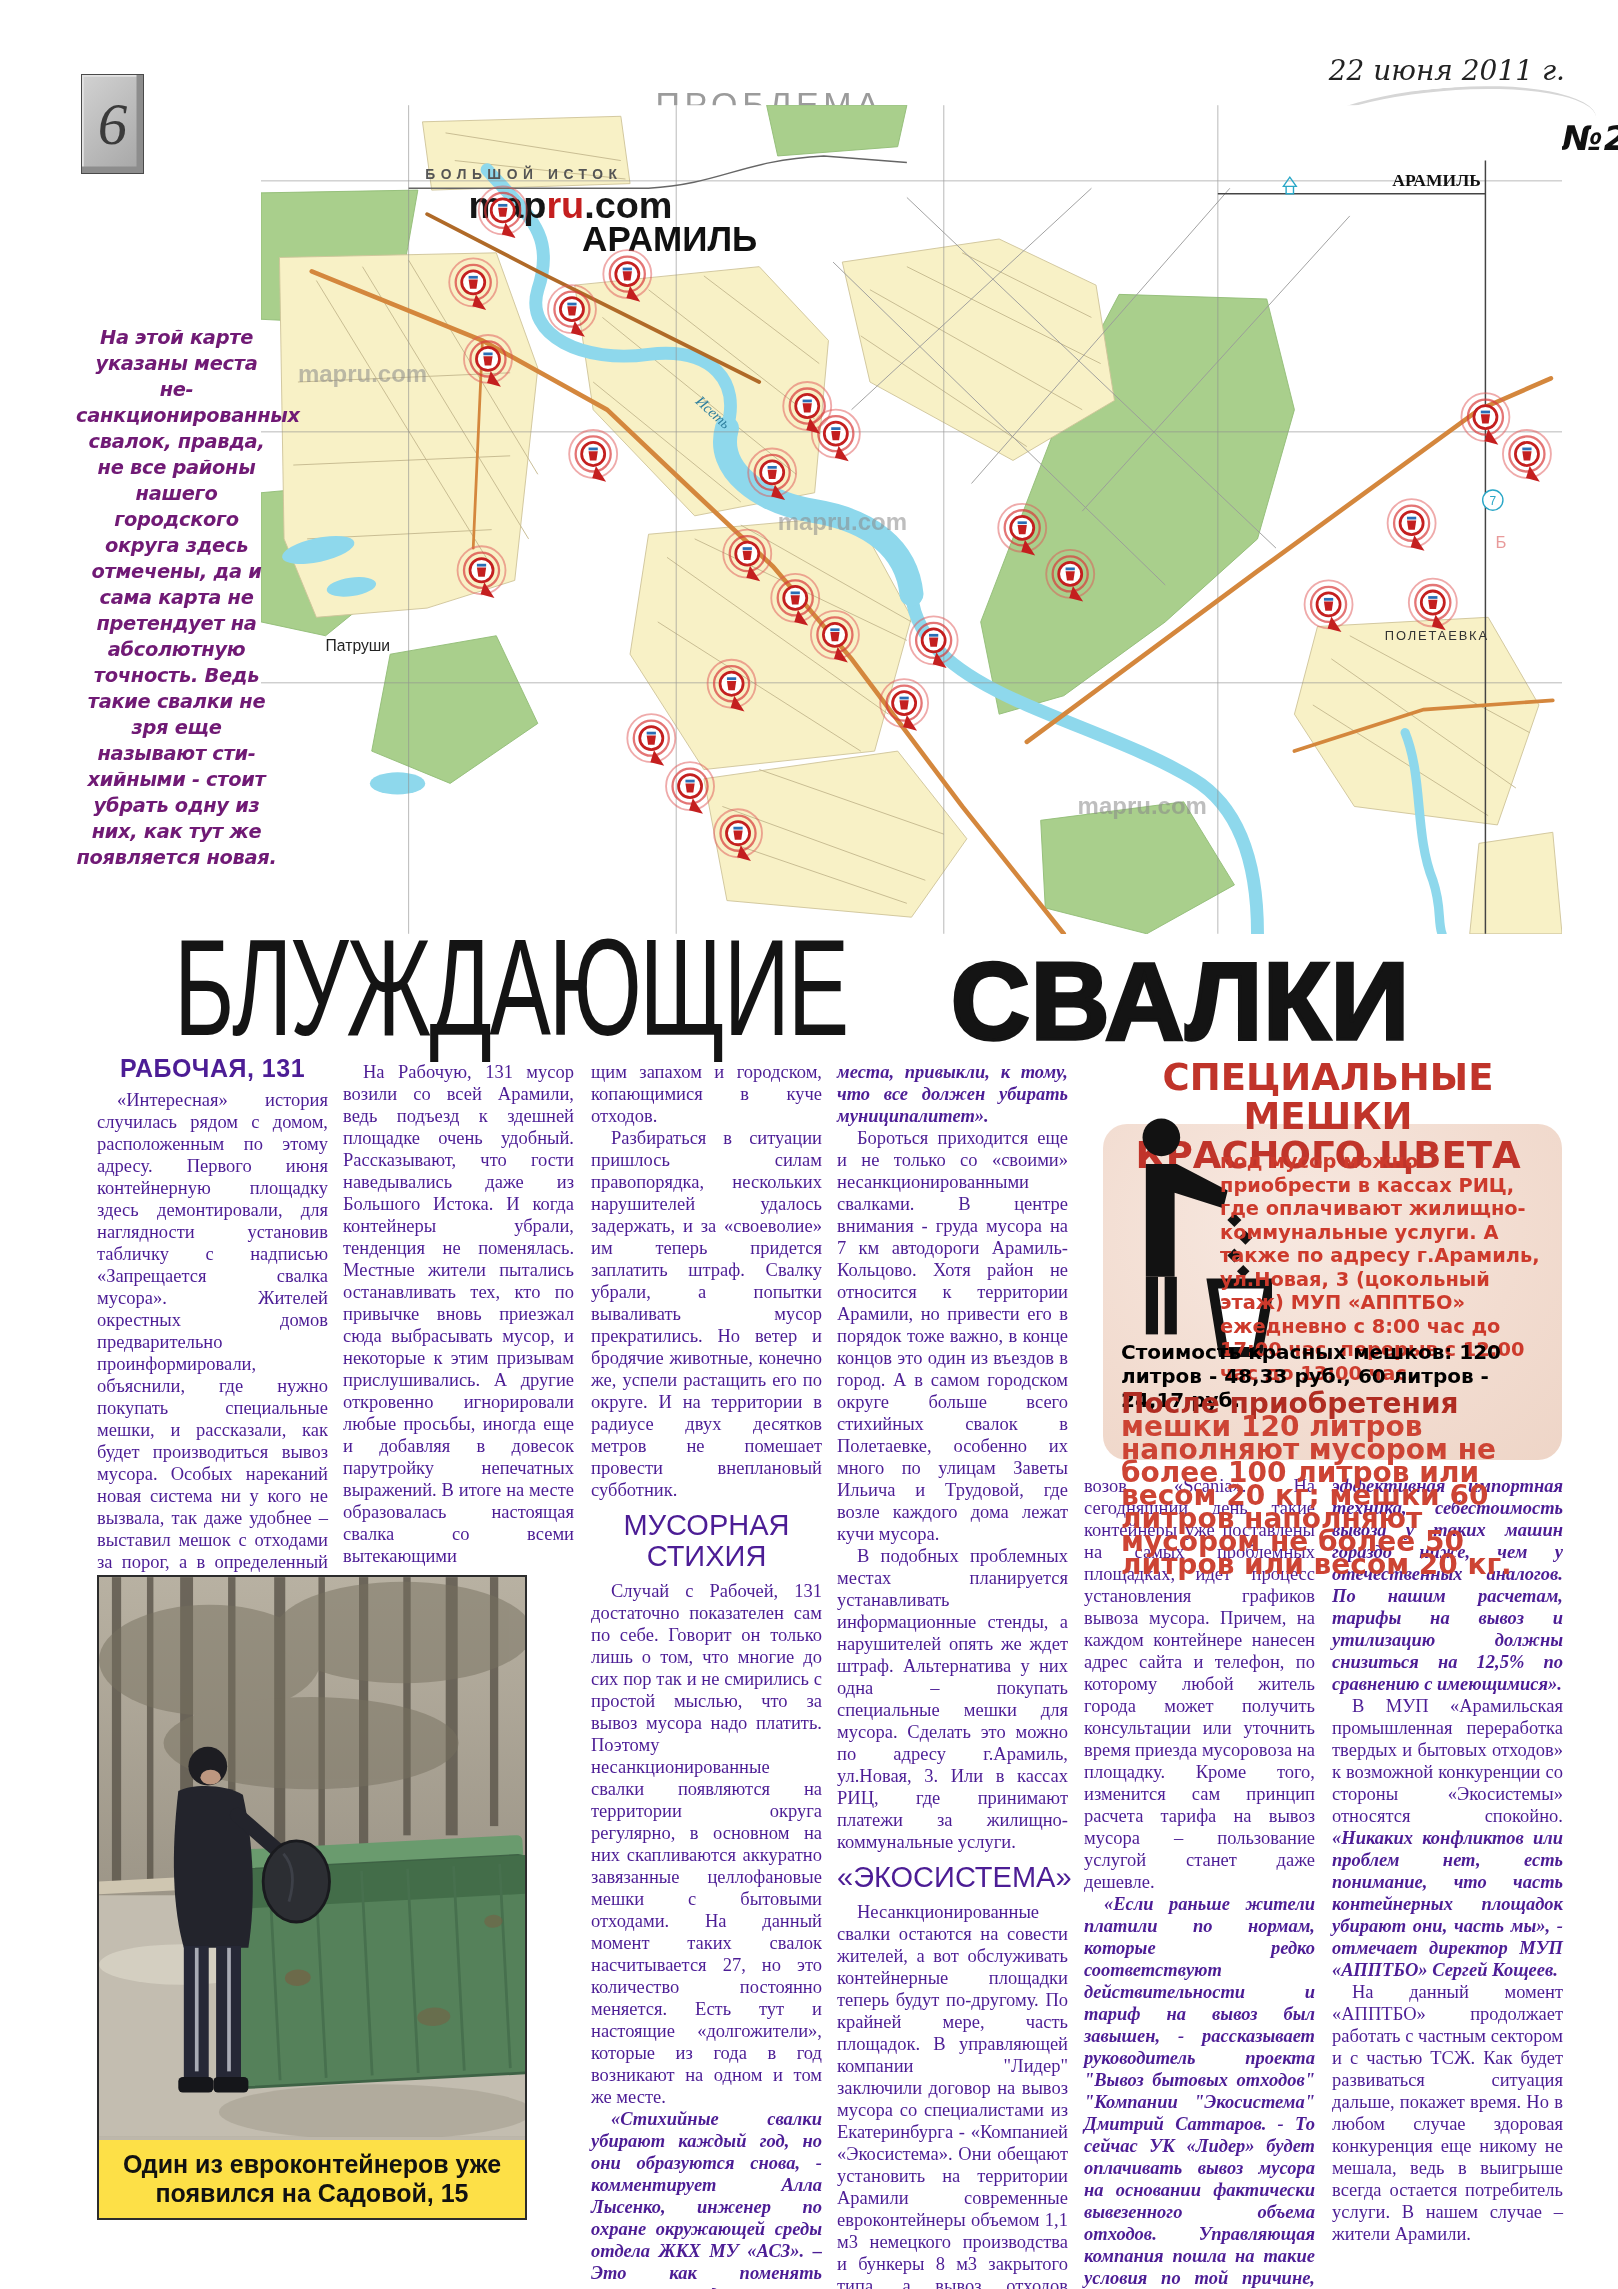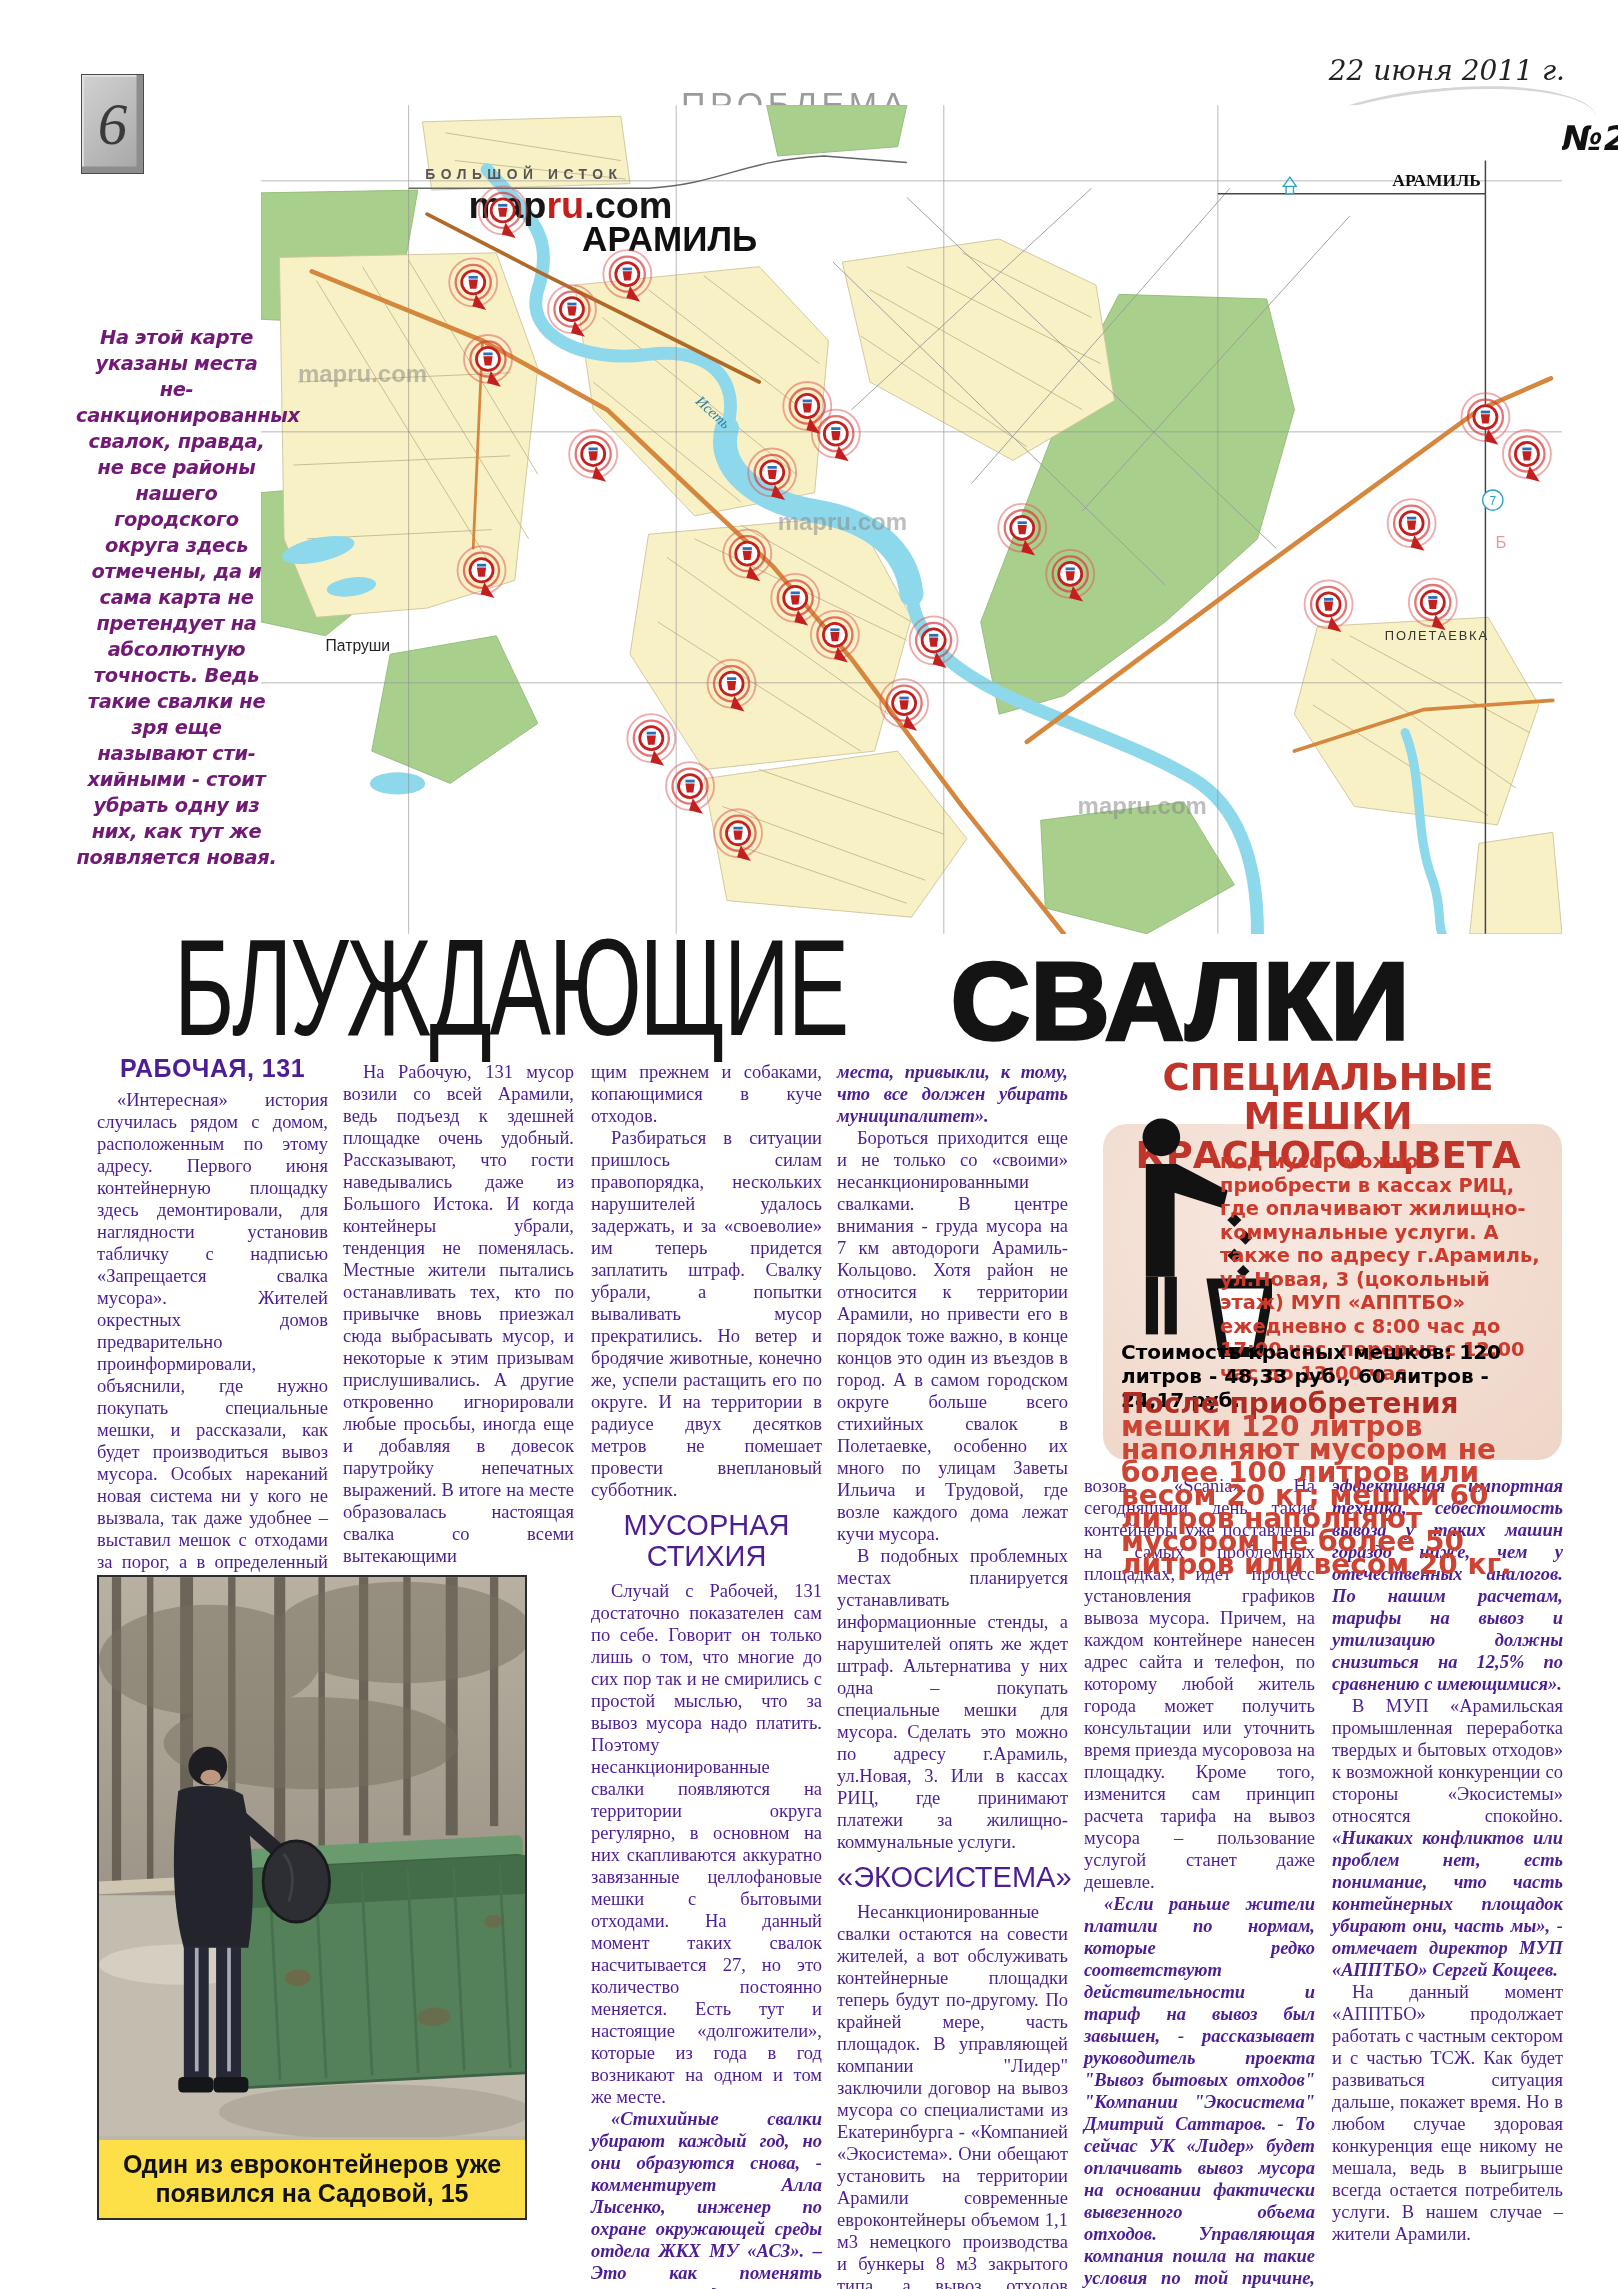--- a/index.html
+++ b/index.html
@@ -5,21 +5,21 @@
   html,body{margin:0;padding:0;background:#e8e8e8;}
   .page{position:relative;width:1619px;height:2290px;background:#ffffff;overflow:hidden;
         font-family:"Liberation Serif",serif;color:#1a1a1a;}
   .abs{position:absolute;}
 
   
   .pagenum{left:81px;top:74px;width:61px;height:98px;background:linear-gradient(135deg,#d2d2d2,#a5a5a5);
            border:1.8px solid #4a4a4a;box-shadow:inset -6.5px -6.5px 0 #8d8d8d, inset 1.8px 1.8px 0 #e3e3e3;
            display:flex;align-items:center;justify-content:center;}
   .pagenum span{font:italic 59px "Liberation Serif",serif;color:#3a3a3a;}
-  .kickline{left:558px;top:85px;width:351px;text-align:right;
+  .kickline{left:594px;top:85px;width:351px;text-align:center;
             font-family:"Liberation Sans",sans-serif;font-size:34px;letter-spacing:4.6px;color:#9b9b9b;}
   .kickrule{left:600px;top:166px;width:277px;height:4.6px;background:#adadad;}
   .swoosh{left:1292px;top:88px;width:305px;height:83px;border-top:3.7px solid #d6d6d6;border-radius:50%;
           transform:rotate(-5deg);}
   .dateline{left:1251px;top:54px;width:314px;text-align:right;
             font:italic 28px "DejaVu Serif",serif;color:#222;}
   .masthead{left:1098px;top:118px;width:466px;text-align:right;white-space:nowrap;
             font-family:"DejaVu Sans",sans-serif;font-style:italic;font-weight:bold;font-size:34px;
             color:#f4f4f4;-webkit-text-stroke:1.4px #555;text-shadow:2.8px 2.8px 0.9px #b9b9b9;letter-spacing:0.9px;}
   .masthead .issue{color:#111;-webkit-text-stroke:0px transparent;text-shadow:none;font-style:italic;}
@@ -222,21 +222,21 @@
   <div class="abs col" style="left:97px;top:1054px;width:231px;height:517px;">
     <div class="kick">РАБОЧАЯ, 131</div>
     <p>«Интересная» история случилась рядом с домом, расположенным по этому адресу. Первого июня контейнерную площадку здесь демонтировали, для наглядности установив табличку с надписью «Запрещается свалка мусора». Жителей окрестных домов предварительно проинформировали, объяснили, где нужно покупать специальные мешки, и рассказали, как будет производиться вывоз мусора. Особых нареканий новая система ни у кого не вызвала, так даже удобнее – выставил мешок с отходами за порог, а в определенный день машина его заберет. Но у кое-кого на этот счет было особое мнение.</p>
   </div>
 
   <div class="abs col" style="left:343px;top:1061px;width:231px;height:509px;">
     <p>На Рабочую, 131 мусор возили со всей Арамили, ведь подъезд к здешней площадке очень удобный. Рассказывают, что гости наведывались даже из Большого Истока. И когда контейнеры убрали, тенденция не поменялась. Местные жители пытались останавливать тех, кто по привычке вновь приезжал сюда выбрасывать мусор, и некоторые к этим призывам прислушивались. А другие откровенно игнорировали любые просьбы, иногда еще и добавляя в довесок парутройку непечатных выражений. В итоге на месте образовалась настоящая свалка со всеми вытекающими последствиями: соответствую-</p>
   </div>
 
   <div class="abs col" style="left:591px;top:1061px;width:231px;height:1024px;">
-    <p style="text-indent:0;">щим прежнем и собаками, копающимися в куче отходов.</p>
+    <p style="text-indent:0;">щим запахом и городском, копающимися в куче отходов.</p>
     <p>Разбираться в ситуации пришлось силам правопорядка, нескольких нарушителей удалось задержать, и за «своеволие» им теперь придется заплатить штраф. Свалку убрали, а попытки вываливать мусор прекратились. Но ветер и бродячие животные, конечно же, успели растащить его по округе. И на территории в радиусе двух десятков метров не помешает провести внеплановый субботник.</p>
     <div class="subhead">МУСОРНАЯ СТИХИЯ</div>
     <p>Случай с Рабочей, 131 достаточно показателен сам по себе. Говорит он только лишь о том, что многие до сих пор так и не смирились с простой мыслью, что за вывоз мусора надо платить. Поэтому несанкционированные свалки появляются на территории округа регулярно, в основном на них скапливаются аккуратно завязанные целлофановые мешки с бытовыми отходами. На данный момент таких свалок насчитывается 27, но это количество постоянно меняется. Есть тут и настоящие «долгожители», которые из года в год возникают на одном и том же месте.</p>
     <p class="q">«Стихийные свалки убирают каждый год, но они образуются снова, - комментирует Алла Лысенко, инженер по охране окружающей среды отдела ЖКХ МУ «АСЗ». – Это как поменять выключатель дома – какое-то время потом его ищешь на прежнем месте. Люди привыкли складывать мусор в эти</p>
   </div>
 
   <div class="abs col" style="left:837px;top:1061px;width:231px;height:1071px;">
     <p class="q" style="text-indent:0;">места, привыкли, к тому, что все должен убирать муниципалитет».</p>
     <p>Бороться приходится еще и не только со «своими» несанкционированными свалками. В центре внимания - груда мусора на 7 км автодороги Арамиль-Кольцово. Хотя район не относится к территории Арамили, но привести его в порядок тоже важно, в конце концов это один из въездов в город. А в самом городском округе больше всего стихийных свалок в Полетаевке, особенно их много по улицам Заветы Ильича и Трудовой, где возле каждого дома лежат кучи мусора.</p>
     <p>В подобных проблемных местах планируется устанавливать информационные стенды, а нарушителей опять же ждет штраф. Альтернатива у них одна – покупать специальные мешки для мусора. Сделать это можно по адресу г.Арамиль, ул.Новая, 3. Или в кассах РИЦ, где принимают платежи за жилищно-коммунальные услуги.</p>

